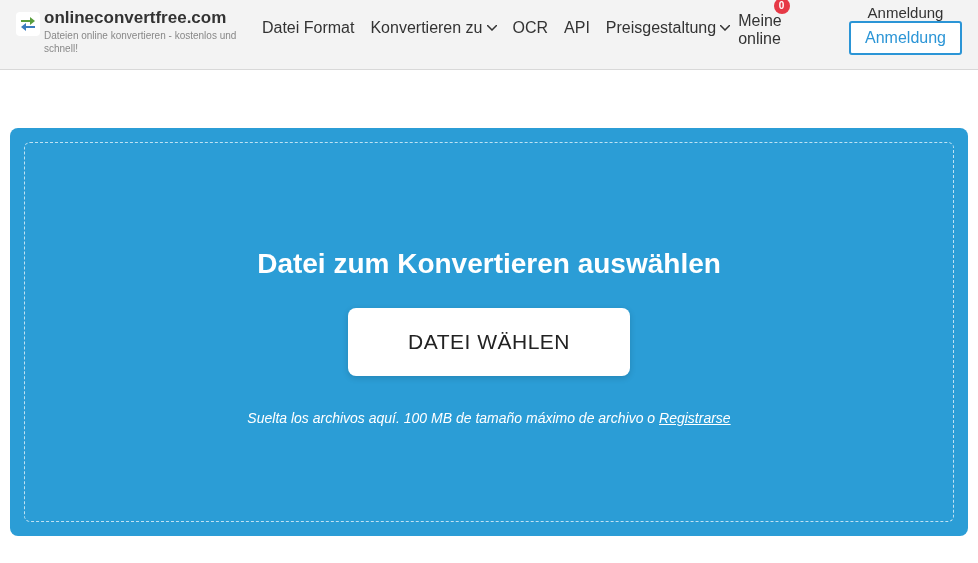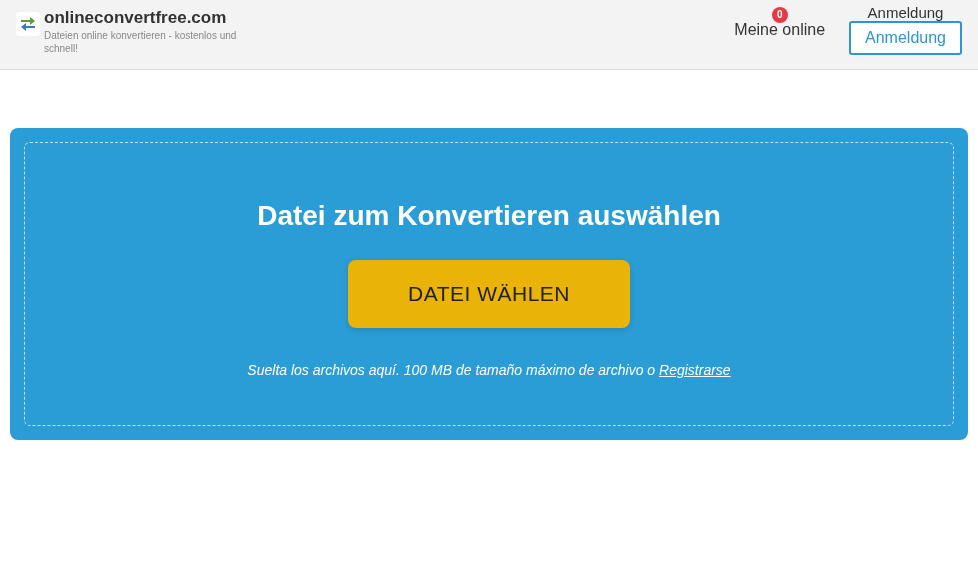--- a/index.html
+++ b/index.html
@@ -115,42 +115,42 @@
       cursor: pointer;
     }
     .dropzone-wrap {
       padding: 58px 10px 10px 10px;
     }
     .dropzone {
       background: #2b9dd6;
       border-radius: 8px;
       border: none;
       padding: 14px;
-      height: 312px;
+      height: 408px;
       position: relative;
     }
     .dropzone-inner {
       border: 1.5px dashed rgba(255,255,255,0.7);
       border-radius: 6px;
       height: 100%;
       display: flex;
       flex-direction: column;
       align-items: center;
       justify-content: center;
       gap: 28px;
       padding-top: 10px;
     }
     .dz-title {
       color: #fff;
       font-size: 28px;
       font-weight: 700;
       text-align: center;
     }
     .choose-btn {
-      background: #eab308;
+      background: #ffffff;
       color: #222;
       border: none;
       border-radius: 8px;
       padding: 22px 60px;
       font-size: 21px;
       letter-spacing: 0.5px;
       cursor: pointer;
       box-shadow: 0 2px 6px rgba(0,0,0,0.15);
     }
     .dz-hint {
@@ -176,20 +176,37 @@
         <path d="M5 8 L14 8 L14 5 L19 9 L14 13 L14 10 L5 10 Z" fill="#5a9e3e"></path>
         <path d="M19 16 L10 16 L10 19 L5 15 L10 11 L10 14 L19 14 Z" fill="#3a7bbf"></path>
       </svg>
     </span>
     <div class="brand-text">
       <span class="site-name">onlineconvertfree.com</span>
       <span class="tagline">Dateien online konvertieren - kostenlos und schnell!</span>
     </div>
   </div>
 
+  <nav class="nav">
+    <span class="nav-item">Datei Format</span>
+    <span class="nav-item">
+      <span>Konvertieren zu</span>
+      <svg class="chevron" viewBox="0 0 10 6">
+          <path d="M0 0 L5 5 L10 0" fill="none" stroke="#333" stroke-width="1.5"></path>
+        </svg>
+    </span>
+    <span class="nav-item">OCR</span>
+    <span class="nav-item">API</span>
+    <span class="nav-item">
+      <span>Preisgestaltung</span>
+      <svg class="chevron" viewBox="0 0 10 6">
+          <path d="M0 0 L5 5 L10 0" fill="none" stroke="#333" stroke-width="1.5"></path>
+        </svg>
+    </span>
+  </nav>
 
   <div class="header-right">
     <div class="my-files">
       <span class="badge">0</span>
       <span>Meine online</span>
     </div>
     <div class="auth-col">
       <span class="login-link">Anmeldung</span>
       <button class="signup-btn">Anmeldung</button>
     </div>

